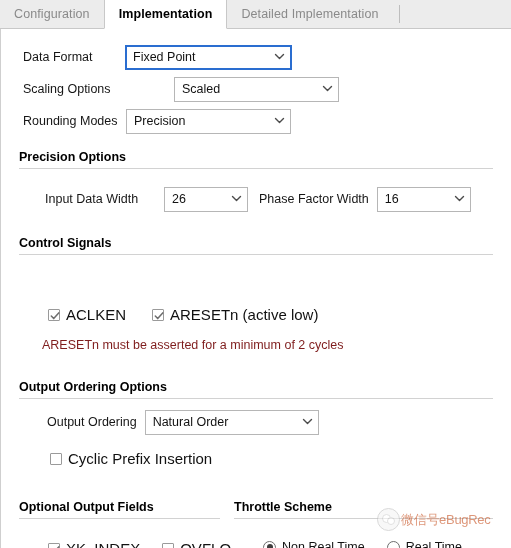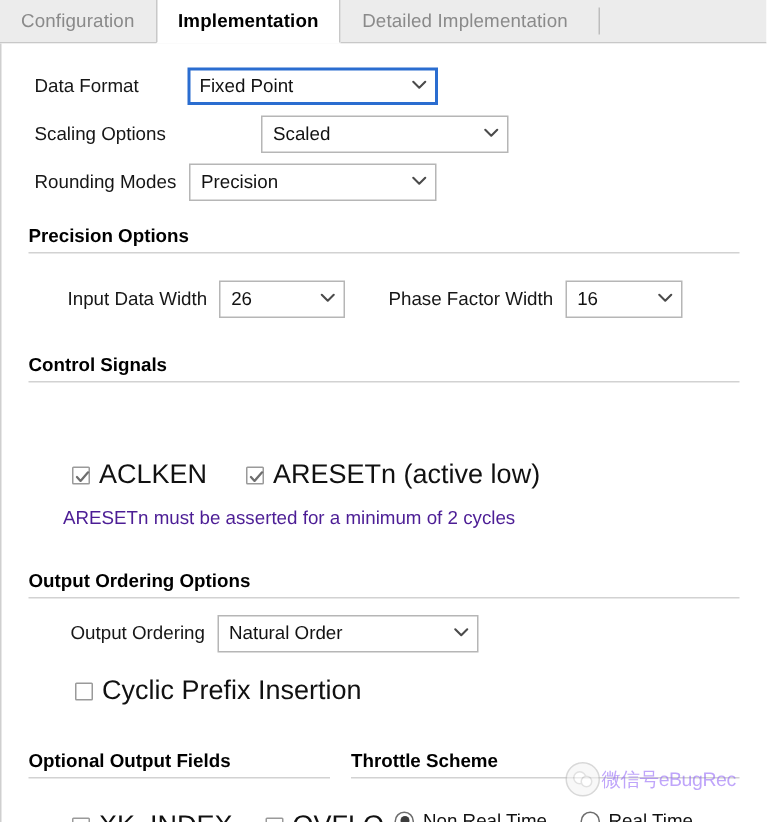--- a/index.html
+++ b/index.html
@@ -131,21 +131,21 @@
     position: relative;
     flex: 0 0 auto;
   }
   .chk-box svg {
     position: absolute;
     left: 1px;
     top: 1px;
   }
   .chk-label {
     margin-left: 6px;
-    font-size: 18px;
+    font-size: 15px;
     color: #111111;
   }
 
   
   .radio-wrap {
     display: inline-flex;
     align-items: center;
     white-space: nowrap;
   }
   .radio-box {
@@ -169,21 +169,21 @@
     background: #3d3d3d;
   }
   .radio-label {
     margin-left: 6px;
     font-size: 12.5px;
     color: #111111;
   }
 
   .note-text {
     font-size: 12.5px;
-    color: #4c1d95;
+    color: #7f1d1d;
   }
 
   
   .watermark {
     position: absolute;
     left: 377px;
     top: 508px;
     display: flex;
     align-items: center;
     opacity: .55;
@@ -212,21 +212,21 @@
     position: absolute;
     left: 9px; top: 8px;
     width: 6px; height: 6px;
     border-radius: 50%;
     background: #ffffff;
     border: 1px solid #c9c9c9;
   }
   .wm-text {
     margin-left: 1px;
     font-size: 13px;
-    color: #8b5cf6;
+    color: #c2410c;
     letter-spacing: -.3px;
     white-space: nowrap;
   }
 </style>
 </head>
 <body>
 
 <div class="tabbar">
   <div class="tab">
     <span>Configuration</span>
@@ -277,35 +277,35 @@
           </svg>
       </span>
     </div>
   </div>
 
   <div style="position:absolute; left:18px; top:121px; width:474px;">
     <div class="section-title">Precision Options</div>
     <div class="section-rule"></div>
   </div>
 
-  <div class="field-row" style="position:absolute; left:44px; top:157px;">
+  <div class="field-row" style="position:absolute; left:44px; top:157px;gap:18px;">
     <div class="field-label">Input Data Width</div>
     <div class="combo" style="width:84px; margin-left:8px;">
       <span>26</span>
       <span class="chev">
         <svg width="11" height="11" viewBox="0 0 11 11">
             <path d="M1.5 3.5 L5.5 7.5 L9.5 3.5" fill="none" stroke="#4b4b4b" stroke-width="1.4" stroke-linecap="round" stroke-linejoin="round"></path>
           </svg>
       </span>
     </div>
   </div>
 
   <div class="field-row" style="position:absolute; left:258px; top:157px;">
     <div class="field-label">Phase Factor Width</div>
-    <div class="combo" style="width:78px; margin-left:8px;">
+    <div class="combo" style="width:94px; margin-left:8px;">
       <span>16</span>
       <span class="chev">
         <svg width="11" height="11" viewBox="0 0 11 11">
             <path d="M1.5 3.5 L5.5 7.5 L9.5 3.5" fill="none" stroke="#4b4b4b" stroke-width="1.4" stroke-linecap="round" stroke-linejoin="round"></path>
           </svg>
       </span>
     </div>
   </div>
 
   <div style="position:absolute; left:18px; top:207px; width:474px;">

